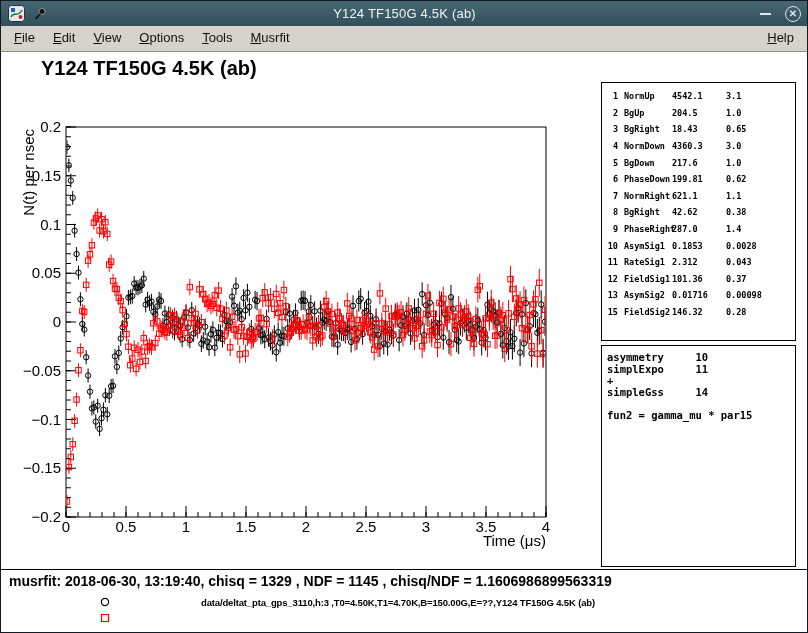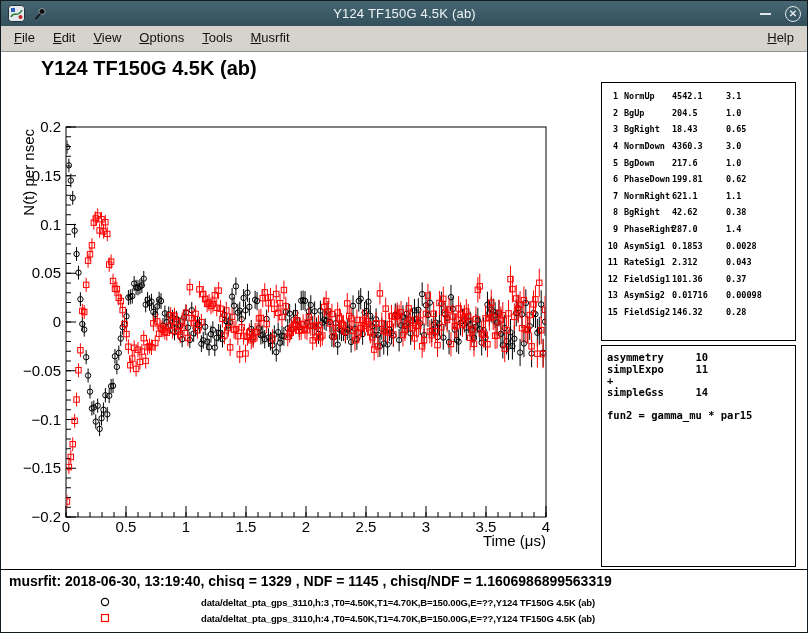--- a/index.html
+++ b/index.html
@@ -1266,18 +1266,17 @@
         <div class="legend-row" style="top: 26px;">
           <svg width="12" height="12" class="legend-marker">
             <circle cx="6" cy="6" r="3.6" fill="none" stroke="#000000" stroke-width="1.2"></circle>
           </svg>
           <span class="legend-label">data/deltat_pta_gps_3110,h:3 ,T0=4.50K,T1=4.70K,B=150.00G,E=??,Y124 TF150G 4.5K (ab)</span>
         </div>
         <div class="legend-row" style="top: 42px;">
           <svg width="12" height="12" class="legend-marker">
             <rect x="2.5" y="2.5" width="7" height="7" fill="none" stroke="#ff0000" stroke-width="1.2"></rect>
           </svg>
-          <span class="legend-label">data/deltat_pta_gps_3110,h:4 ,T0=4.50K,T1=4.70K,B=150.00G,E=??,Y124 TF150G 4.5K (ab)</span>
         </div>
       </div>
   </div>
 
 </div>
 
 </body></html>

